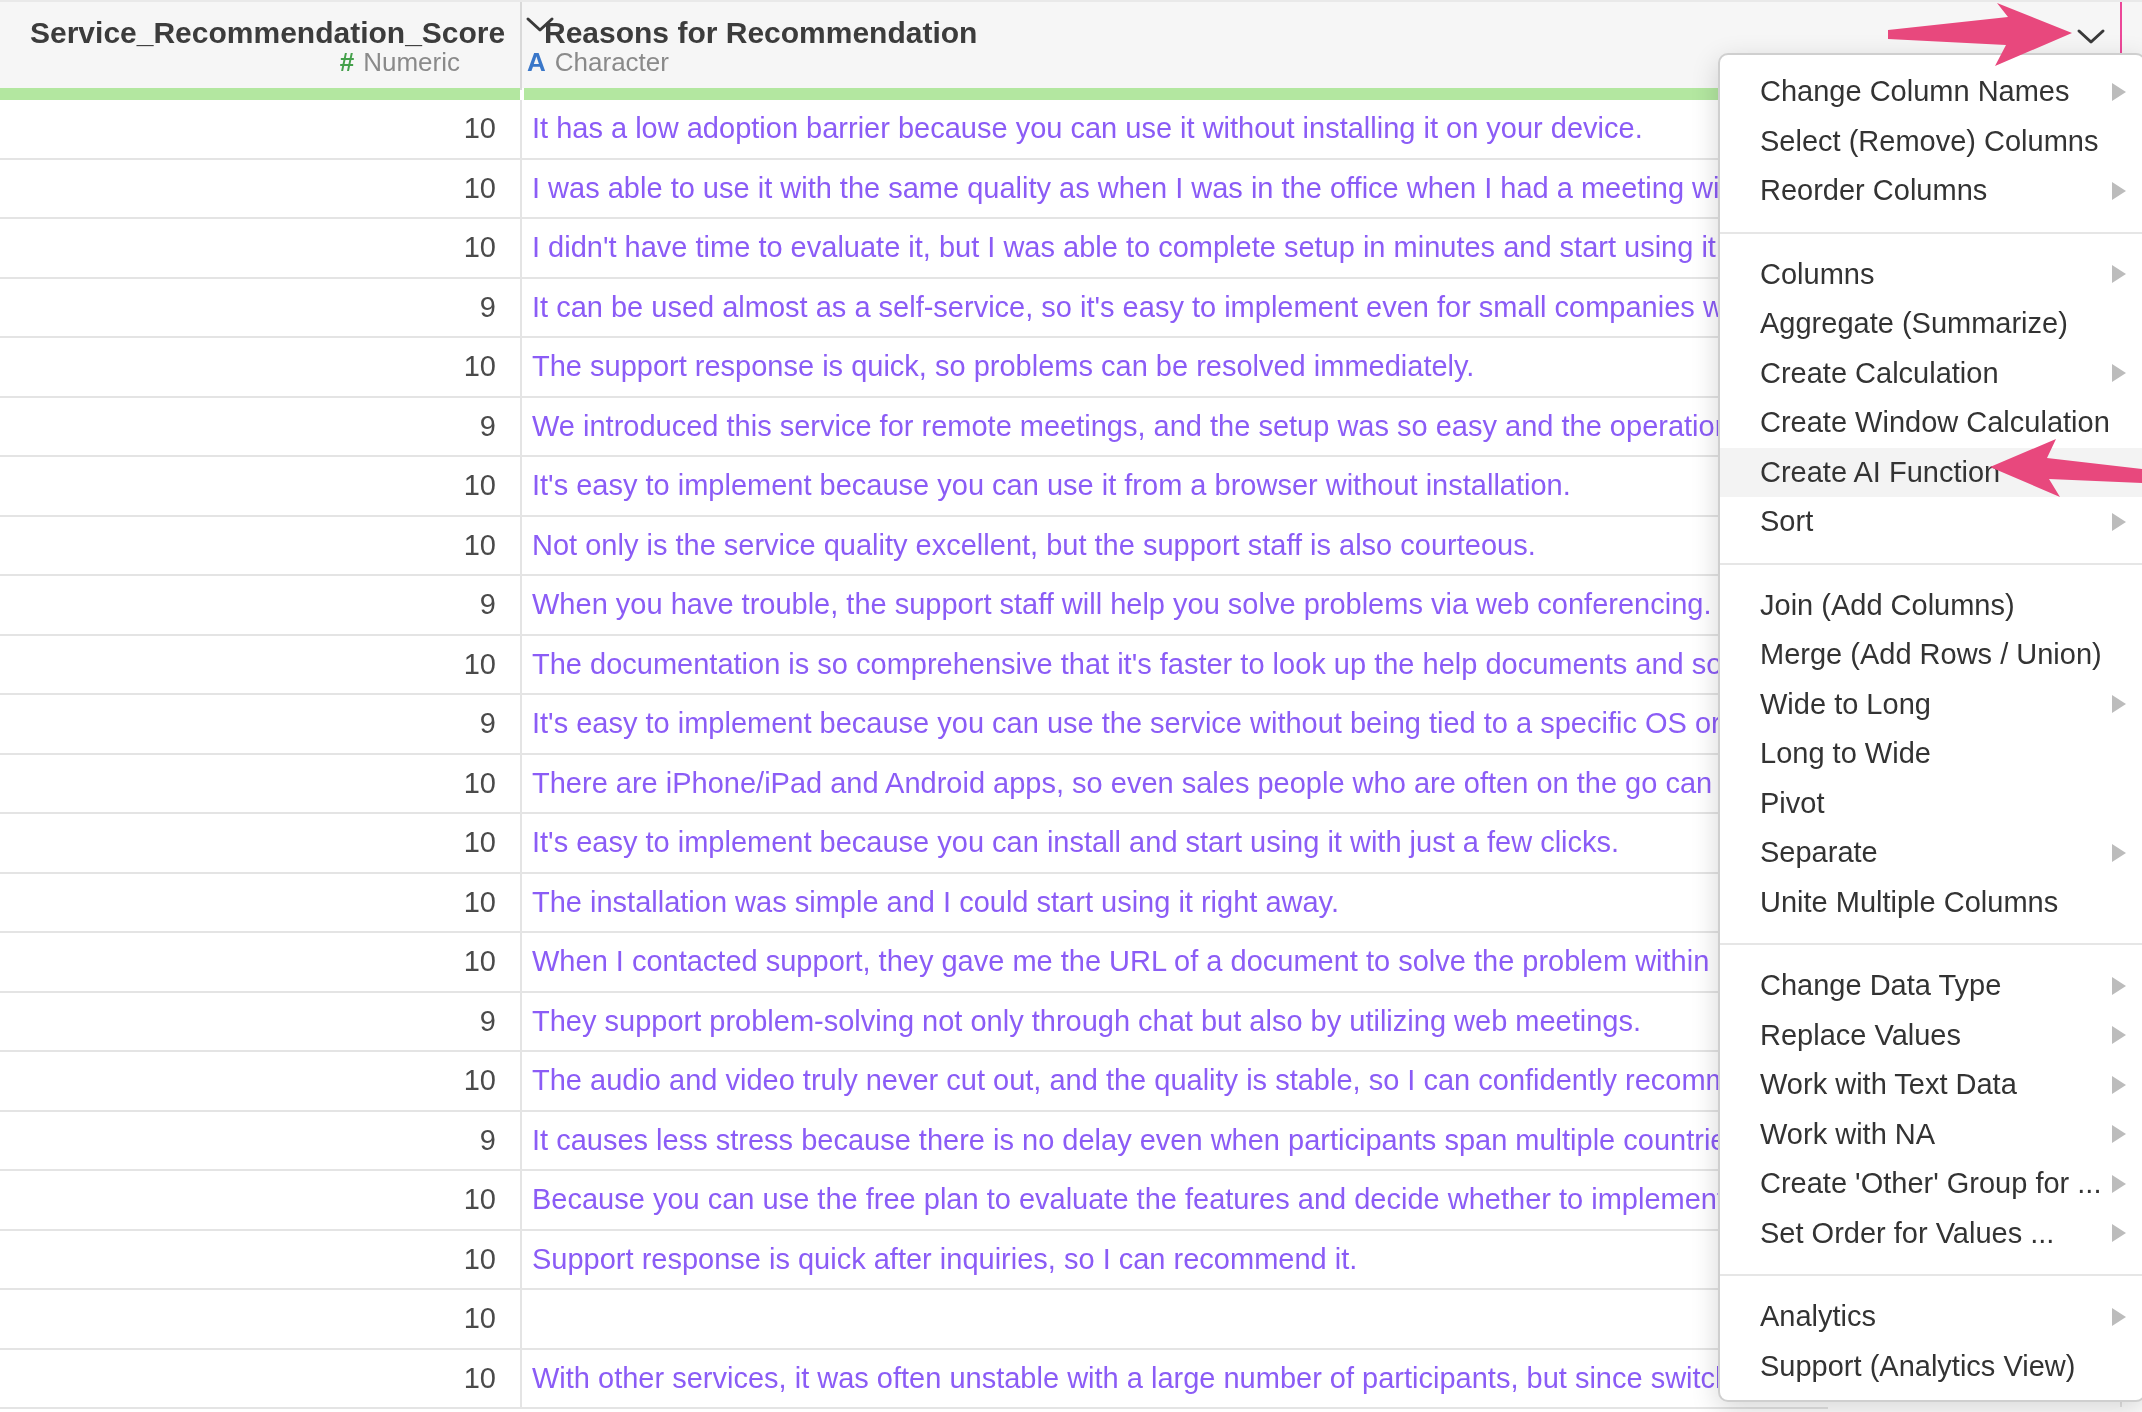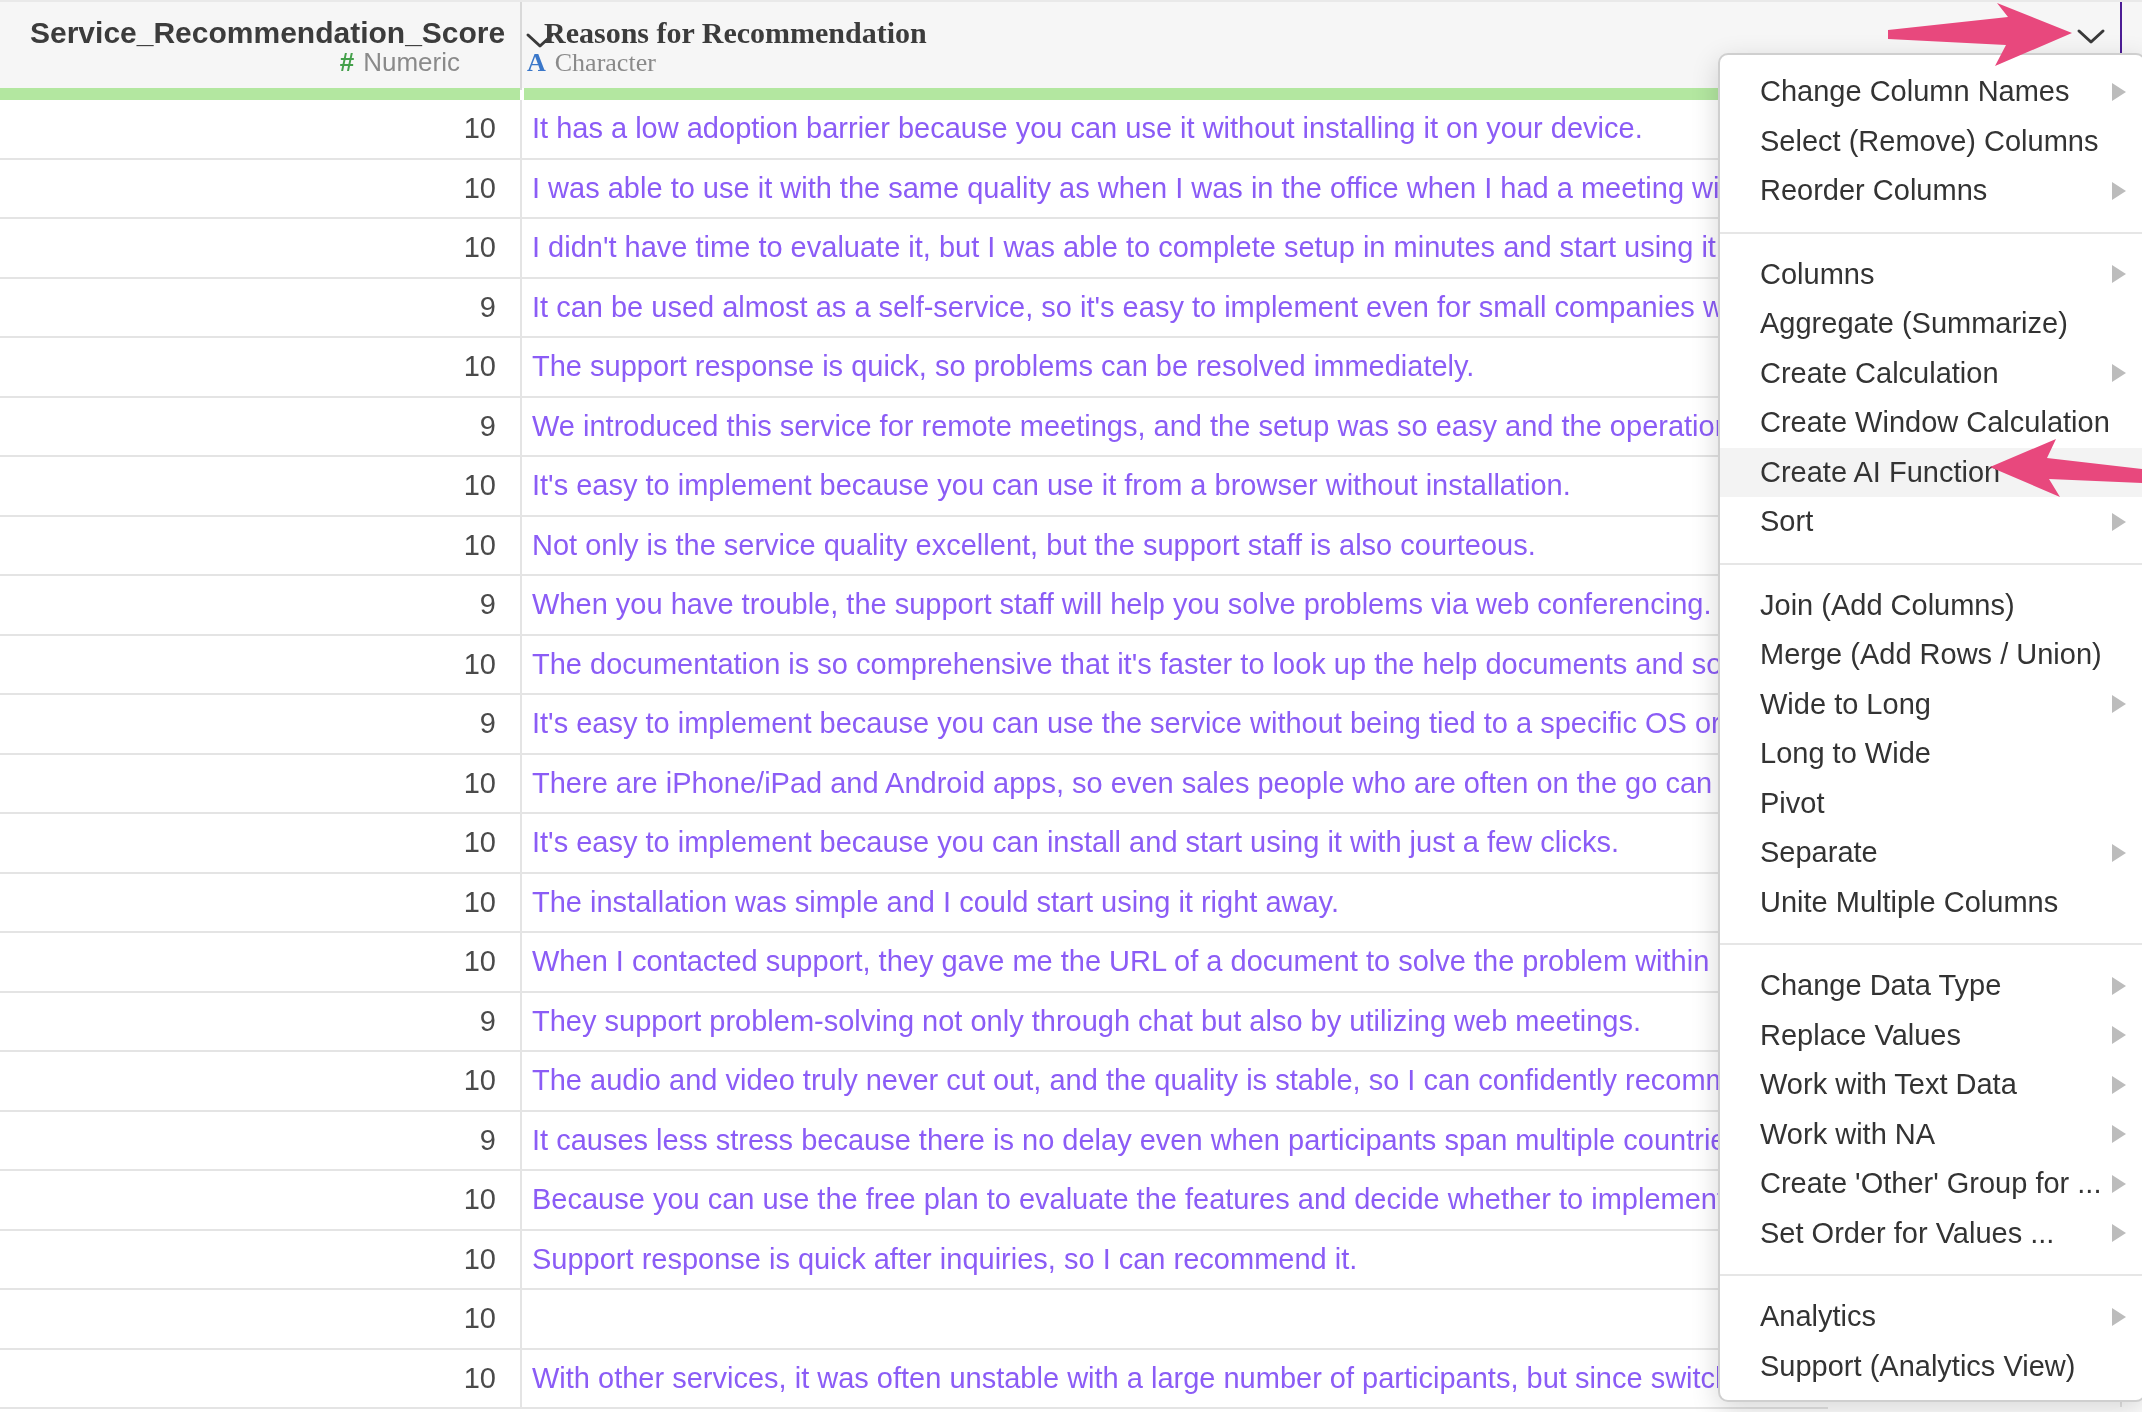--- a/index.html
+++ b/index.html
@@ -8,23 +8,23 @@
     font-family:"Liberation Sans", sans-serif; background:#ffffff;
   }
 
   
   .thead {
     position:absolute; top:0; left:0; width:2142px; height:88px;
     background:#f6f6f6; border-top:2px solid #e9e9e9; box-sizing:border-box;
   }
   .hcol { position:absolute; top:0; height:88px; box-sizing:border-box; }
   .hcol1 { left:0; width:522px; border-right:2px solid #d9d9d9; }
-  .hcol2 { left:522px; width:1600px; border-right:2px solid #4c1d95;font-family:Liberation Serif, serif; }
+  .hcol2 { left:522px; width:1600px; border-right:2px solid #ec4899; }
   .hcol3 { left:2122px; width:20px; }
-  .col-title-line { position:absolute; top:14px; left:30px; display:flex; align-items:flex-end; }
+  .col-title-line { position:absolute; top:14px; left:30px; display:flex; align-items:flex-start; }
   .col-title { font-size:30px; font-weight:bold; color:#3c3c3c; white-space:nowrap; }
   .chev { margin-left:20px; display:inline-block; cursor:pointer; }
   .chev svg { display:block; }
   .chev2 { position:absolute; top:26px; right:14px; }
   .col-type { position:absolute; bottom:12px; font-size:26px; color:#8a8a8a; white-space:nowrap; }
   .type-right { right:60px; text-align:right;margin-top:27px; }
   .type-left { left:5px;margin-top:48px; }
   .tsym { font-weight:bold; margin-right:9px; }
   .tsym.num { color:#44a04a; }
   .tsym.chr { color:#3a77c9; }

